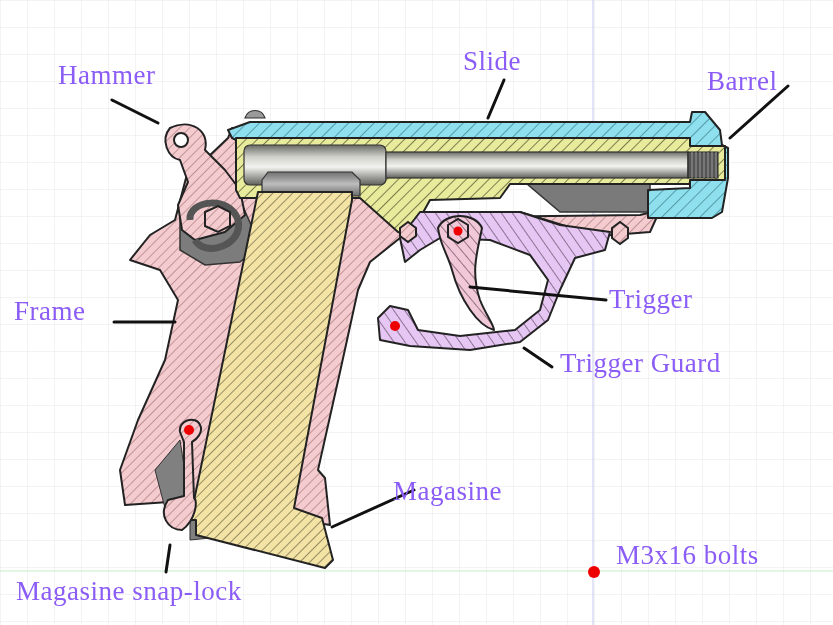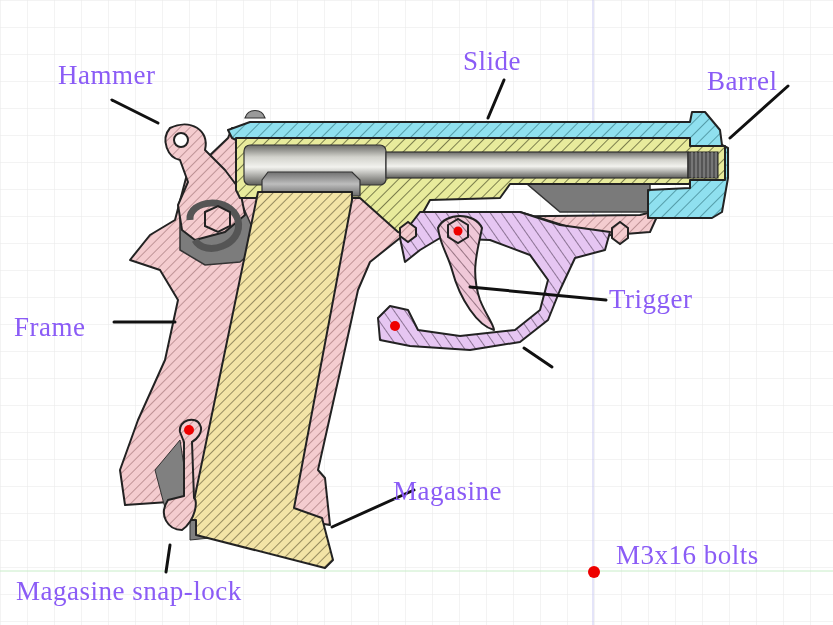--- a/index.html
+++ b/index.html
@@ -152,20 +152,21 @@
     <line x1="470" y1="287" x2="606" y2="300"></line>
     <line x1="524" y1="348" x2="552" y2="367"></line>
     <line x1="414" y1="490" x2="332" y2="527"></line>
     <line x1="170" y1="545" x2="166" y2="572"></line>
   </g>
 </svg>
 
 <div class="label" style="left:58px; top:62px;">Hammer</div>
 <div class="label" style="left:463px; top:48px;text-align:right;">Slide</div>
 <div class="label" style="left:707px; top:52px;margin-top:16px;">Barrel</div>
-<div class="label" style="left:14px; top:314px;">Frame</div>
+<div class="label" style="left:14px; top:298px;">Frame</div>
 <div class="label" style="left:609px; top:286px;">Trigger</div>
+<div class="label" style="left:560px; top:350px;">Trigger Guard</div>
 <div class="label" style="left:393px; top:478px;">Magasine</div>
 <div class="label" style="left:16px; top:578px;">Magasine snap-lock</div>
 
 <div class="legend-dot" style="left:588px; top:566px;"></div>
 <div class="label" style="left:616px; top:542px;">M3x16 bolts</div>
 </div>
 
 </body></html>

